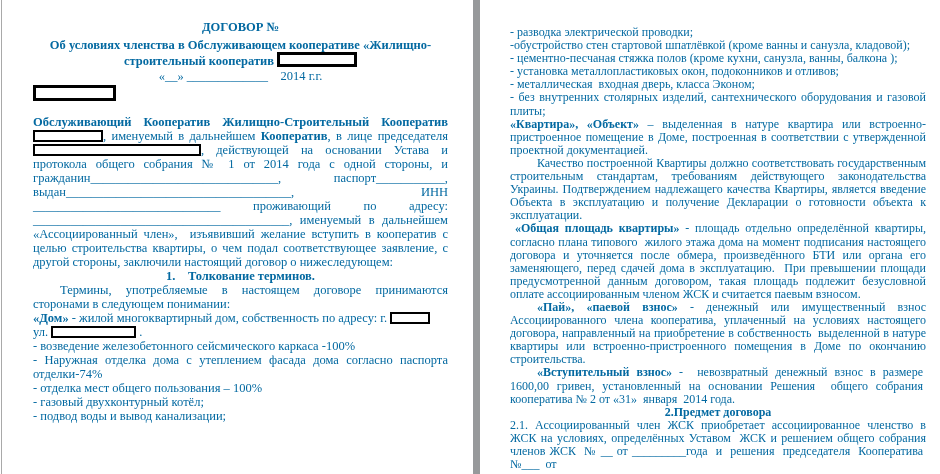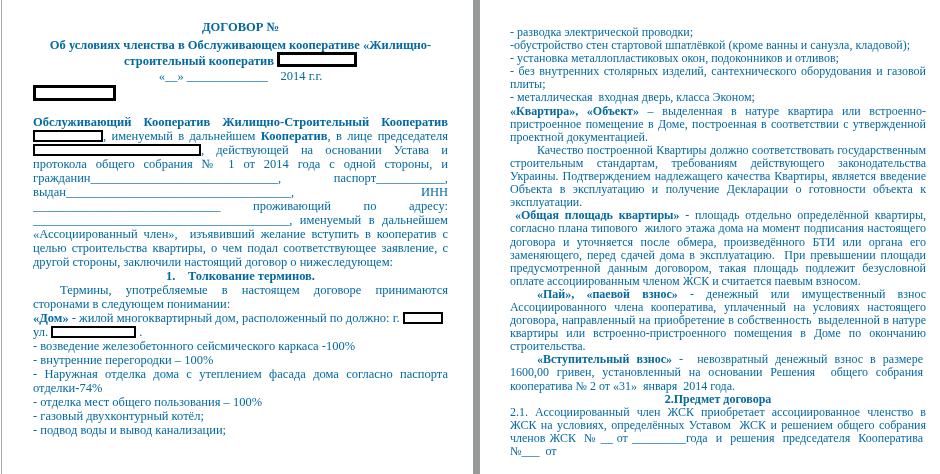--- a/index.html
+++ b/index.html
@@ -39,36 +39,36 @@
       <span>г.</span>
     </div>
     <div class="block-redact">
       <span class="redact thick" style="width:83px;height:16px;"></span>
     </div>
     <p class="intro"><b>Обслуживающий Кооператив Жилищно-Строительный Кооператив</b>
       <span class="redact" style="width:70px;height:12px;"></span><span>, именуемый в дальнейшем </span><b>Кооператив</b><span>, в лице председателя </span>
       <span class="redact" style="width:168px;height:12px;"></span><span>, действующей на основании Устава и протокола общего собрания № 1 от 2014 года с одной стороны, и гражданин______________________________, паспорт___________, выдан____________________________________, ИНН ______________________________ проживающий по адресу: _________________________________________, именуемый в дальнейшем «Ассоциированный член»,&nbsp; изъявивший желание вступить в кооператив с целью строительства квартиры, о чем подал соответствующее заявление, с другой стороны, заключили настоящий договор о нижеследующем:</span></p>
     <p class="center">1.&nbsp;&nbsp;&nbsp;&nbsp;Толкование терминов.</p>
     <p class="indent">Термины, употребляемые в настоящем договоре принимаются сторонами в следующем понимании:</p>
-    <p><b>«Дом»</b><span> - жилой многоквартирный дом, расположенный по должно: г. </span><span class="redact" style="width:40px;height:12px;"></span><br><span>ул. </span><span class="redact" style="width:85px;height:12px;"></span><span> .</span></p>
+    <p><b>«Дом»</b><span> - жилой многоквартирный дом, собственность по адресу: г. </span><span class="redact" style="width:40px;height:12px;"></span><br><span>ул. </span><span class="redact" style="width:85px;height:12px;"></span><span> .</span></p>
     <p>- возведение железобетонного сейсмического каркаса -100%</p>
-    <p>- внутренние перегородки  – 100%</p>
     <p>- Наружная отделка дома с утеплением фасада дома согласно паспорта отделки-74%</p>
     <p>- отделка мест общего пользования – 100%</p>
     <p>- газовый двухконтурный котёл;</p>
     <p>- подвод воды и вывод канализации;</p>
 
   </div>
 
   <div class="page page-right">
     <p>- разводка электрической проводки;</p>
     <p>-обустройство стен стартовой шпатлёвкой (кроме ванны и санузла, кладовой);</p>
+    <p>- цементно-песчаная стяжка полов (кроме кухни, санузла, ванны, балкона );</p>
     <p>- установка металлопластиковых окон, подоконников и отливов;</p>
+    <p>- металлическая&nbsp; входная дверь, класса Эконом;</p>
     <p>- без внутренних столярных изделий, сантехнического оборудования и газовой плиты;</p>
-    <p>- металлическая&nbsp; входная дверь, класса Эконом;</p>
     <p><b>«Квартира», «Объект»</b><span> – выделенная в натуре квартира или встроенно-пристроенное помещение в Доме, построенная в соответствии с утвержденной проектной документацией.</span></p>
     <p class="indent">Качество построенной Квартиры должно соответствовать государственным строительным стандартам, требованиям действующего законодательства Украины. Подтверждением надлежащего качества Квартиры, является введение Объекта в эксплуатацию и получение Декларации о готовности объекта к эксплуатации.</p>
     <p class="indent-sm"><b>«Общая площадь квартиры»</b><span> - площадь отдельно определённой квартиры, согласно плана типового&nbsp; жилого этажа дома на момент подписания настоящего договора и уточняется после обмера, произведённого БТИ или органа его заменяющего, перед сдачей дома в эксплуатацию.&nbsp; При превышении площади предусмотренной данным договором, такая площадь подлежит безусловной оплате ассоциированным членом ЖСК и считается паевым взносом.</span></p>
     <p class="indent"><b>«Пай», «паевой взнос»</b><span> - денежный или имущественный взнос Ассоциированного члена кооператива, уплаченный на условиях настоящего договора, направленный на приобретение в собственность&nbsp; выделенной в натуре квартиры или встроенно-пристроенного помещения в Доме по окончанию строительства.</span></p>
     <p class="indent"><b>«Вступительный взнос»</b><span> -&nbsp; невозвратный денежный взнос в размере&nbsp; 1600,00 гривен, установленный на основании Решения&nbsp; общего собрания&nbsp; кооператива № 2 от «31»&nbsp; января&nbsp; 2014 года.</span></p>
     <p class="center">2.Предмет договора</p>
     <p>2.1. Ассоциированный член ЖСК приобретает ассоциированное членство в ЖСК на условиях, определённых Уставом&nbsp; ЖСК и решением общего собрания членов ЖСК&nbsp; № __ от _________года&nbsp; и&nbsp; решения&nbsp; председателя&nbsp; Кооператива&nbsp; №___&nbsp; от</p>
   </div>
 </div>
 

